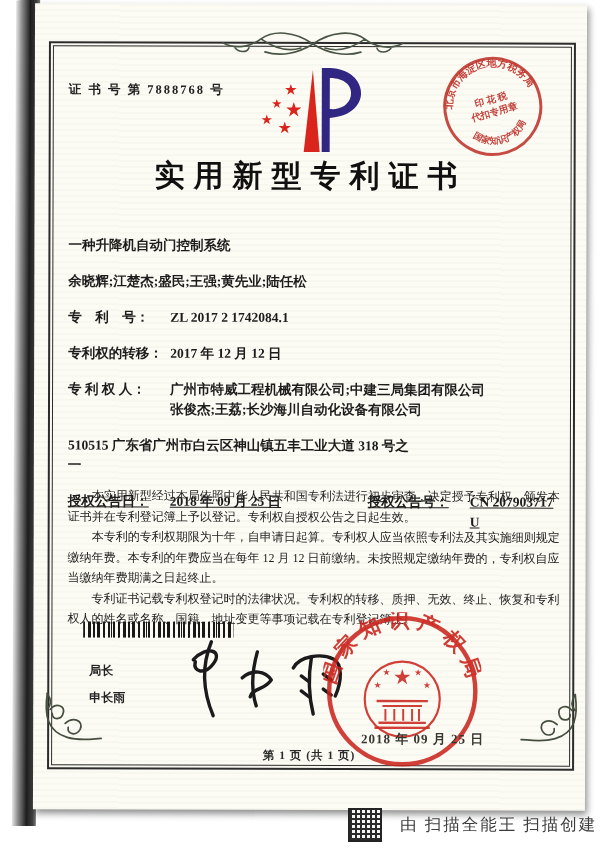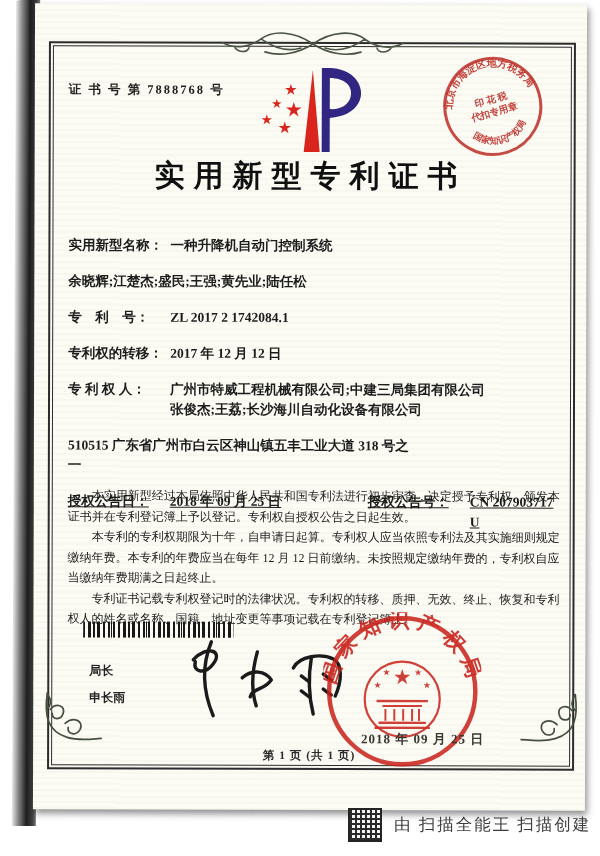--- a/index.html
+++ b/index.html
@@ -53,21 +53,21 @@
   .seal-date { position:absolute; left:328px; top:726px; font-size:13px; font-weight:bold; color:#3a3632; letter-spacing:1px; z-index:3; }
 
   .page-footer { position:absolute; left:0; right:0; top:744px; text-align:center; font-size:11.5px; font-weight:bold; color:#2a2a2a; letter-spacing:1px; }
 
   .tax-seal { position:absolute; left:406px; top:50px; width:104px; height:104px; transform:rotate(-16deg); opacity:0.9; }
 
   .ornament-top { position:absolute; left:176px; top:22px; width:204px; height:36px; }
   .ornament-bl { position:absolute; left:6px; top:676px; width:66px; height:66px; }
   .ornament-br { position:absolute; right:2px; top:676px; width:66px; height:66px; transform:scaleX(-1); }
 
-  .scan-footer { position:absolute; left:348px; top:808px; display:flex; align-items:center; gap:12px; }
+  .scan-footer { position:absolute; left:348px; top:808px; display:flex; align-items:center; gap:18px; }
   .qr { width:34px; height:34px; border:2px solid #242424;
     background:
       repeating-linear-gradient(0deg,#2a2a2a 0 2px,transparent 2px 5px),
       repeating-linear-gradient(90deg,#2a2a2a 0 2px,transparent 2px 5px);
     background-color:#f5f5f5; }
   .scan-text { font-size:16.5px; color:#3d3d3d; letter-spacing:2px; }
 </style>
 </head>
 <body>
 
@@ -110,21 +110,20 @@
         <textPath href="#taxBottom" startOffset="50%" text-anchor="middle">国家知识产权局</textPath>
       </text>
       <text x="52" y="48" text-anchor="middle" font-size="9.5" font-weight="bold" fill="rgba(185,35,28,0.95)">印 花 税</text>
       <text x="52" y="61" text-anchor="middle" font-size="9.5" font-weight="bold" fill="rgba(185,35,28,0.95)">代扣专用章</text>
     </svg>
 
     <div class="title">实用新型专利证书</div>
 
     <div class="fields">
       <div class="frow">
-        <span class="flabel">实用新型名称：</span>
         <span class="fvals">
             <div>一种升降机自动门控制系统</div>
           </span>
       </div>
       <div class="frow">
         <span class="fvals">
             <div>余晓辉;江楚杰;盛民;王强;黄先业;陆任松</div>
           </span>
       </div>
       <div class="frow">

